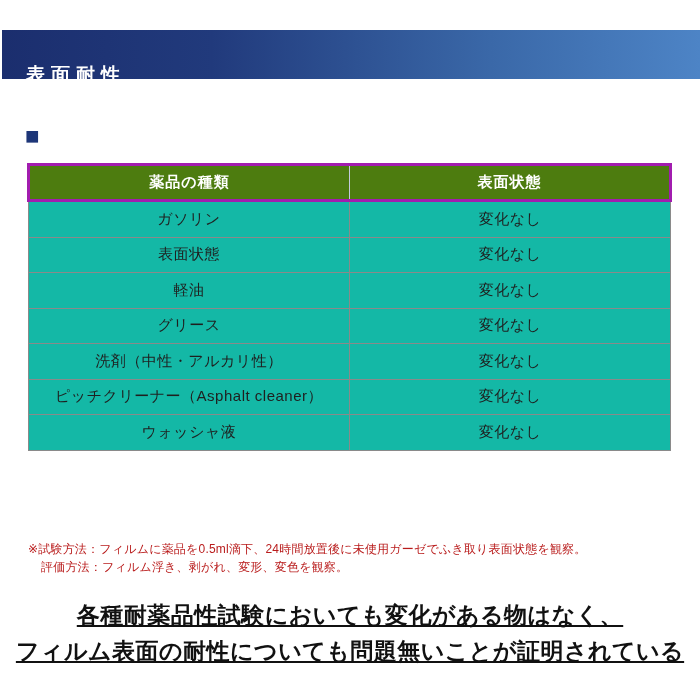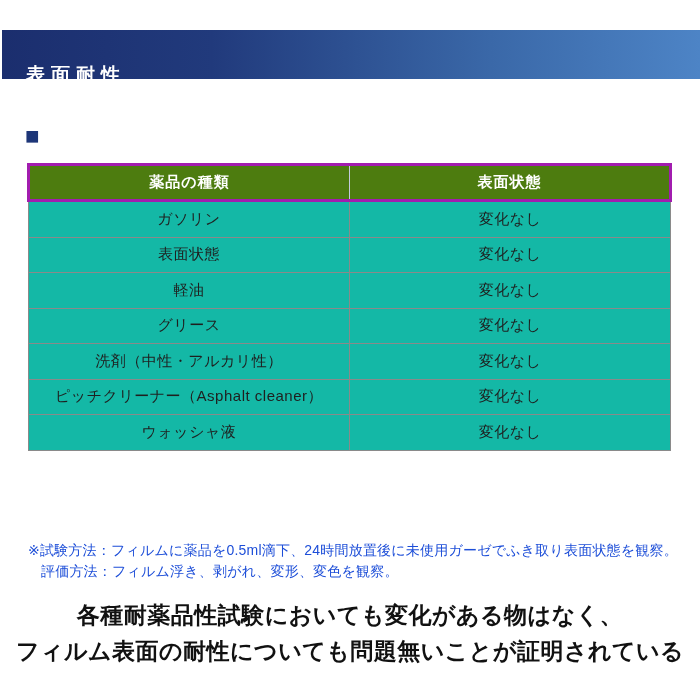--- a/index.html
+++ b/index.html
@@ -82,38 +82,39 @@
     text-align: center;
     vertical-align: middle;
     border: 1px solid #8a8a8a;
     letter-spacing: 0.5px;
   }
   
   .footnote {
     position: absolute;
     top: 540px;
     left: 28px;
-    font-size: 14px;
-    color: #1d4ed8;
+    font-size: 12px;
+    color: #b91c1c;
     line-height: 1.5;
     letter-spacing: 0.2px;
   }
   .footnote-line2 { padding-left: 13px; }
   
   .conclusion {
     position: absolute;
     top: 598px;
     left: 0;
     width: 700px;
     text-align: center;
     font-size: 23px;
     font-weight: 600;
     color: #111111;
     line-height: 1.55;
     letter-spacing: 0.5px;
+    text-decoration: underline;
   }
 </style>
 </head>
 <body>
 
 <div class="page">
 
   <div class="banner">
     <span class="banner-title">表面耐性</span>
   </div>

